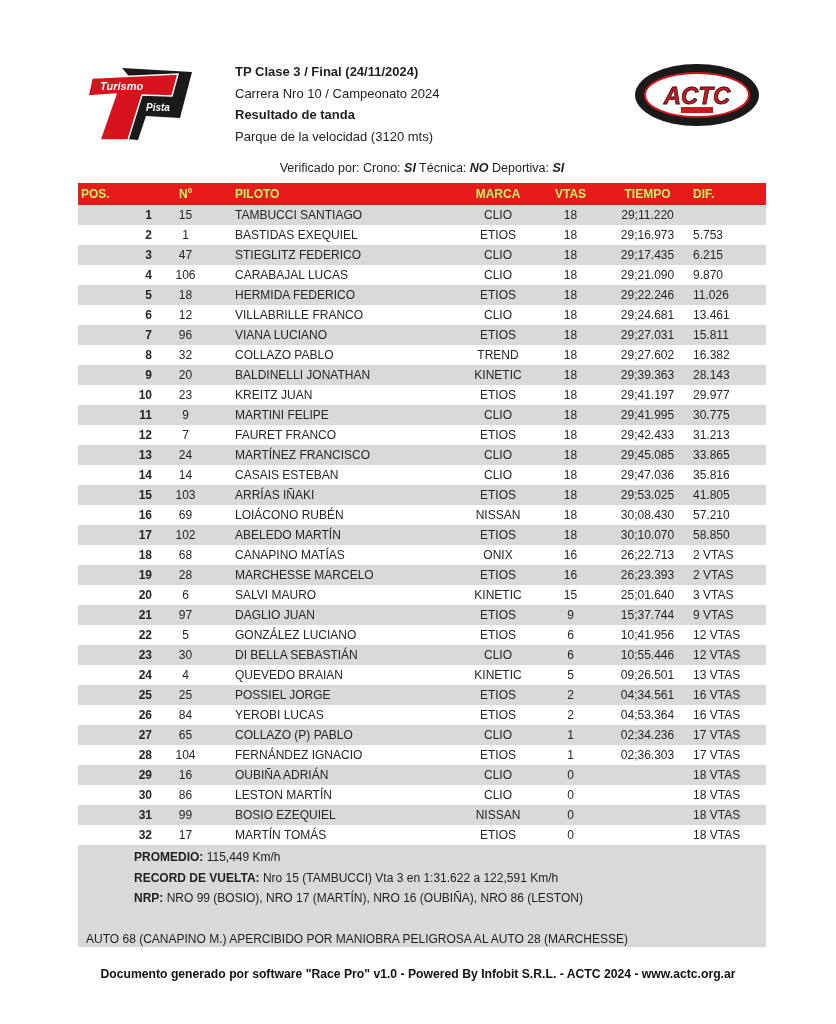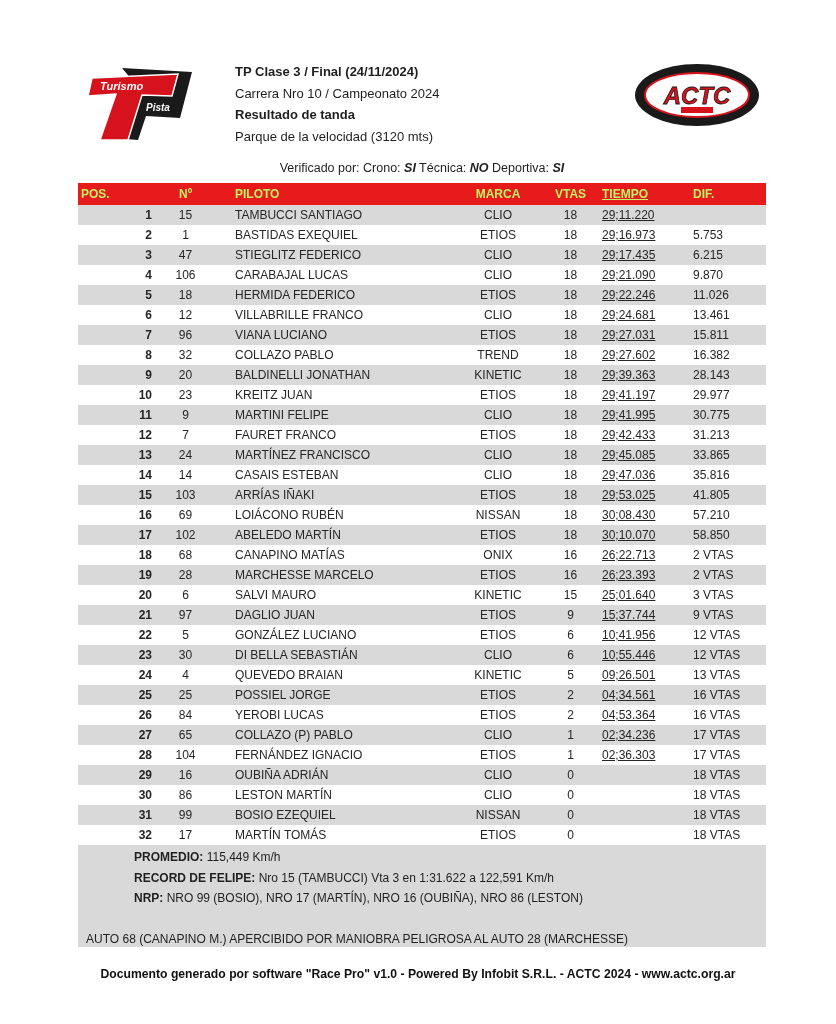--- a/index.html
+++ b/index.html
@@ -33,21 +33,21 @@
   tbody td{font-size:12px;height:20px;line-height:20px;white-space:nowrap;overflow:hidden;
            color:#262626;}
   tbody tr:nth-child(odd){background:var(--row-gray);}
   tbody tr:nth-child(even){background:#ffffff;}
   th:nth-child(1){text-align:left;padding-left:3px;}
   td:nth-child(1){text-align:right;padding-right:6px;font-weight:bold;}
   th:nth-child(2),td:nth-child(2){text-align:center;}
   th:nth-child(3),td:nth-child(3){text-align:left;padding-left:22px;}
   th:nth-child(4),td:nth-child(4){text-align:center;}
   th:nth-child(5),td:nth-child(5){text-align:center;}
-  th:nth-child(6),td:nth-child(6){text-align:left;padding-left:4px;text-decoration:underline;}
+  th:nth-child(6),td:nth-child(6){text-align:center;padding-left:4px;}
   th:nth-child(7),td:nth-child(7){text-align:left;padding-right:3px;}
 
   
   .notes{position:absolute;left:78px;top:845px;width:688px;height:102px;
          background:var(--row-gray);padding:2px 8px;font-size:12px;line-height:20.5px;
          overflow:hidden;}
   .notes .lbl{font-weight:bold;margin-left:48px;}
 
   
   .doc-footer{position:absolute;left:46px;top:967px;width:744px;text-align:center;
@@ -397,21 +397,21 @@
             <td>0</td>
             <td></td>
             <td>18 VTAS</td>
           </tr>
         </tbody>
     </table>
   </div>
 
   <div class="notes">
     <div><span class="lbl">PROMEDIO:</span><span> 115,449 Km/h</span></div>
-    <div><span class="lbl">RECORD DE FELIPE:</span><span> Nro 15 (TAMBUCCI) Vta 3 en 1:31.622 a 122,591 Km/h</span></div>
+    <div><span class="lbl">RECORD DE VUELTA:</span><span> Nro 15 (TAMBUCCI) Vta 3 en 1:31.622 a 122,591 Km/h</span></div>
     <div><span class="lbl">NRP:</span><span> NRO 99 (BOSIO), NRO 17 (MARTÍN), NRO 16 (OUBIÑA), NRO 86 (LESTON)</span></div>
     <div>&nbsp;</div>
     <div><span>AUTO 68 (CANAPINO M.) APERCIBIDO POR MANIOBRA PELIGROSA AL AUTO 28 (MARCHESSE)</span></div>
   </div>
 
   <div class="doc-footer">Documento generado por software "Race Pro" v1.0 - Powered By Infobit S.R.L. - ACTC 2024 - www.actc.org.ar</div>
 
 </div>
 
 </body></html>

